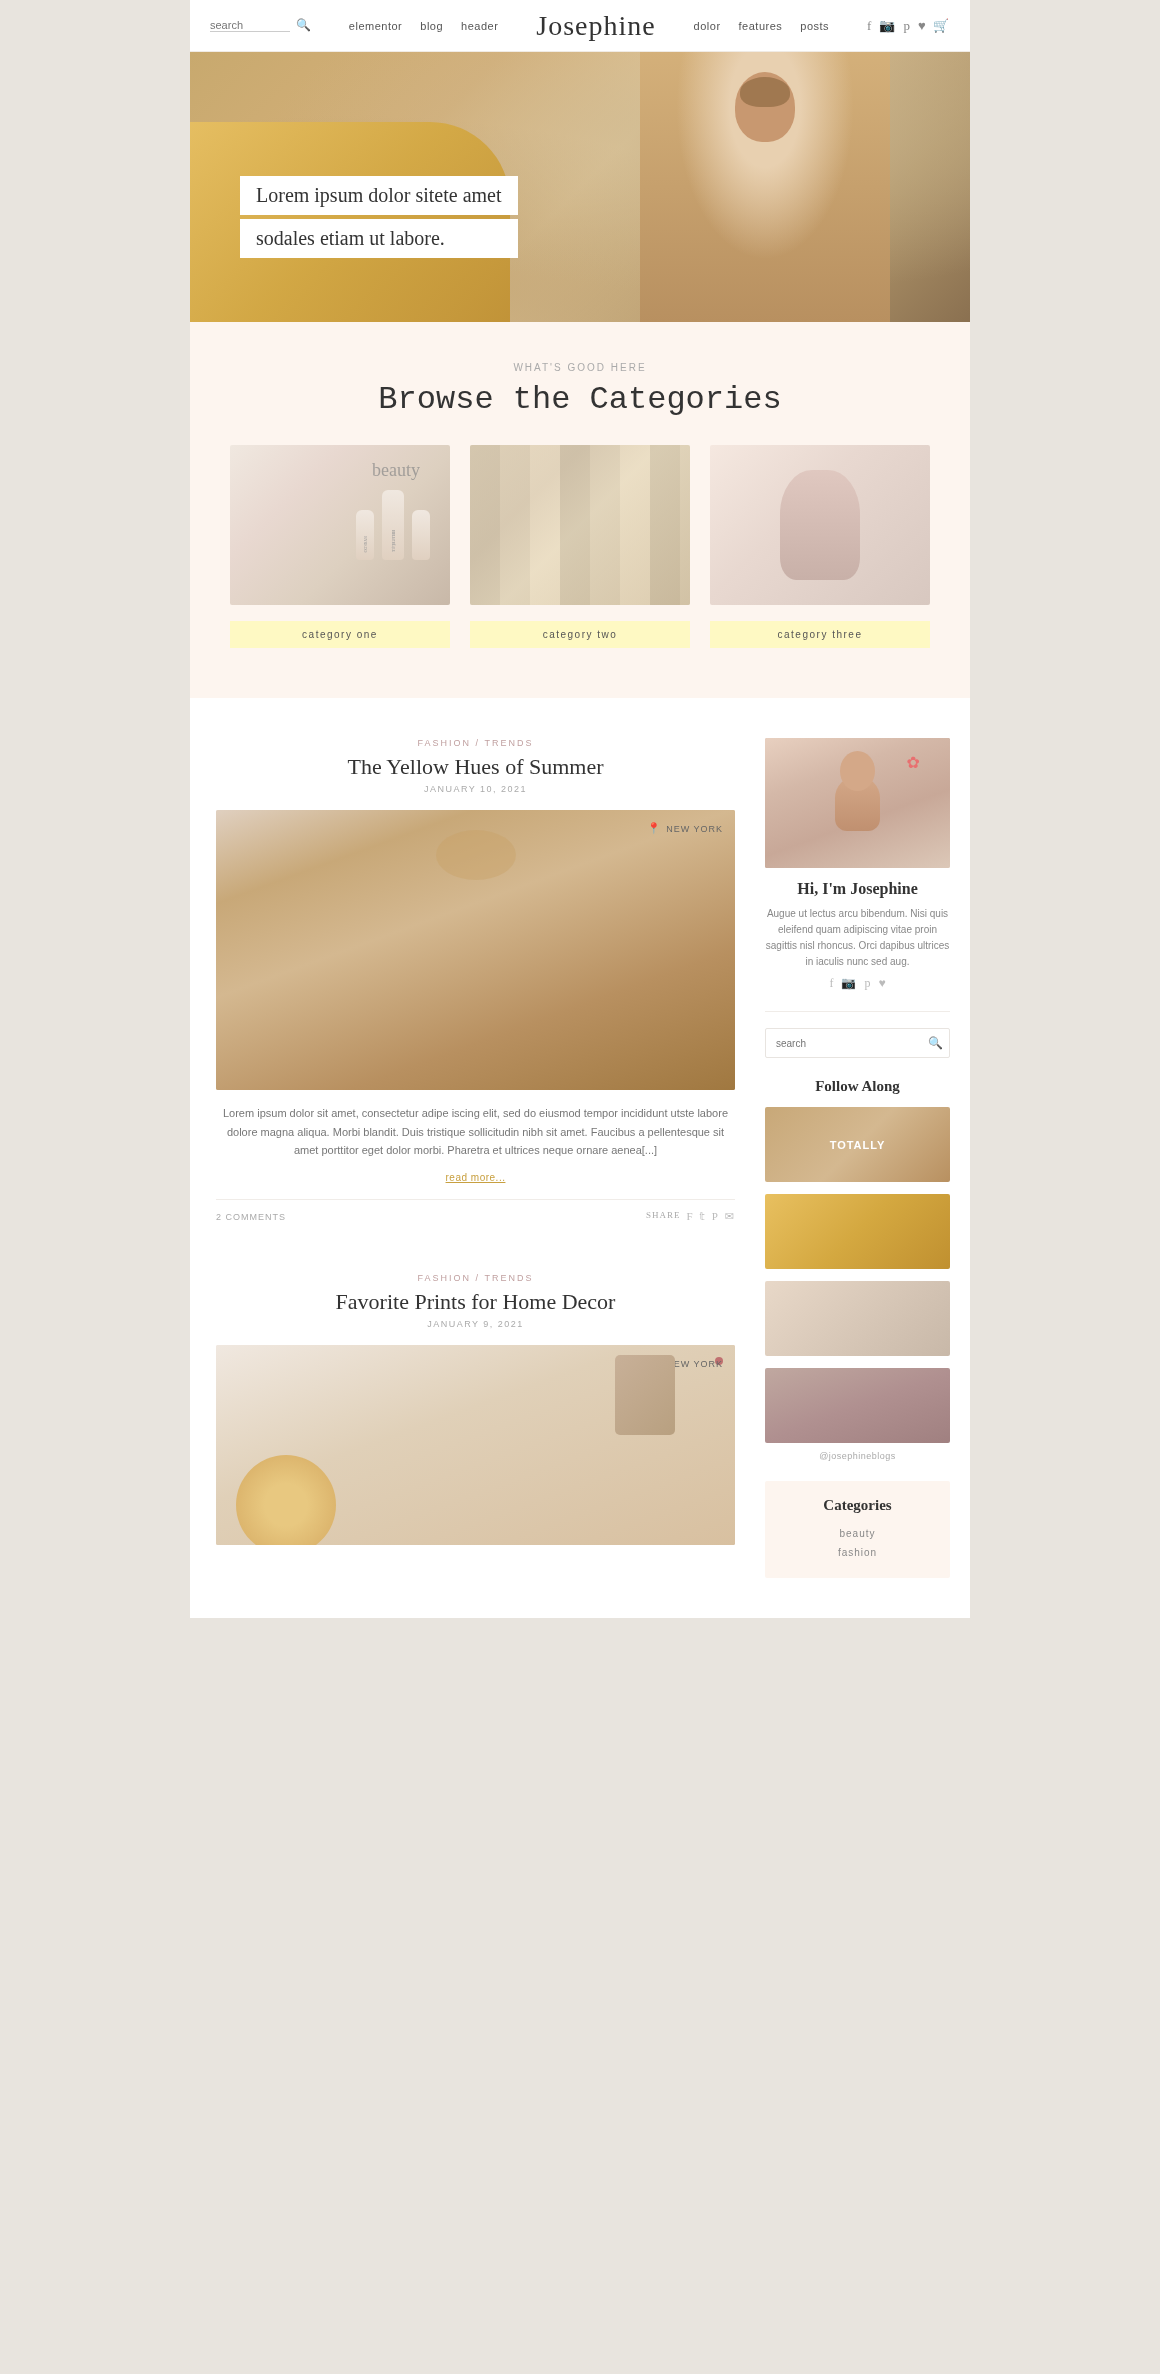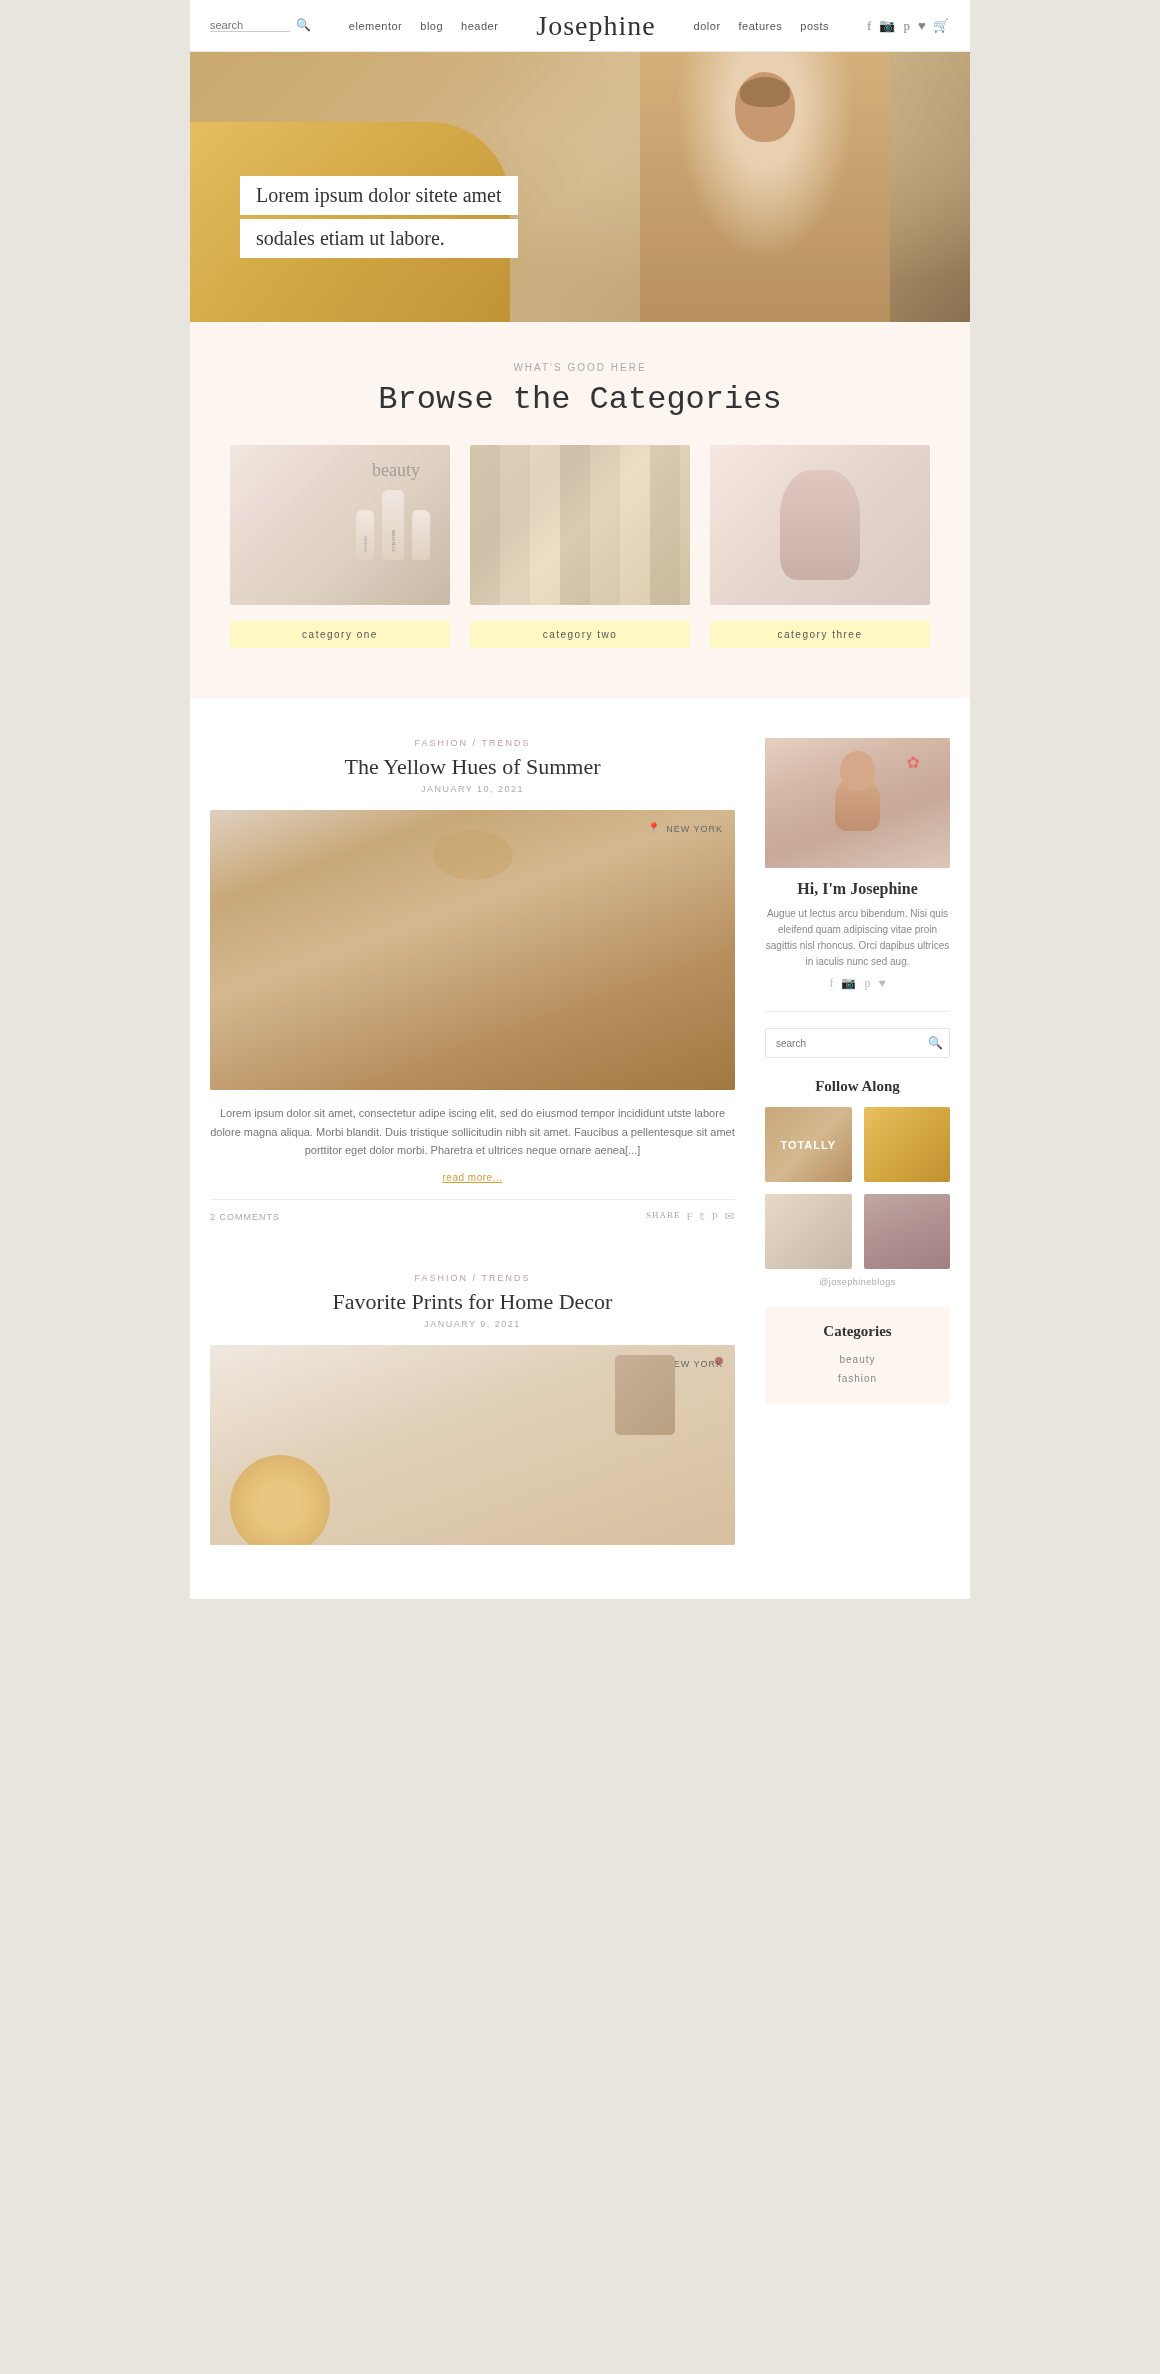--- a/index.html
+++ b/index.html
@@ -255,21 +255,21 @@
       padding: 8px 0;
       margin-top: 16px;
     }
 
     
     .main-content {
       background: #fff;
       display: grid;
       grid-template-columns: 1fr 185px;
       gap: 0;
-      padding: 40px 20px 40px 20px;
+      padding: 40px 20px 40px 26px;
     }
 
     
     .blog-posts {
       padding-right: 30px;
     }
     .post-eyebrow {
       text-align: center;
       font-family: Arial, sans-serif;
       font-size: 9px;
@@ -493,21 +493,21 @@
     }
     .sidebar-section-title {
       text-align: center;
       font-family: Georgia, serif;
       font-size: 15px;
       color: #333;
       margin-bottom: 12px;
     }
     .follow-grid {
       display: grid;
-      grid-template-columns: 1fr 1fr;
+      grid-template-columns: 1fr;
       gap: 12px;
       margin-bottom: 8px;
     }
     .follow-item {
       height: 75px;
       border-radius: 2px;
       overflow: hidden;
     }
     .follow-img-1 {
       background: linear-gradient(135deg, #c8a878 0%, #d4b890 50%, #b89060 100%);

